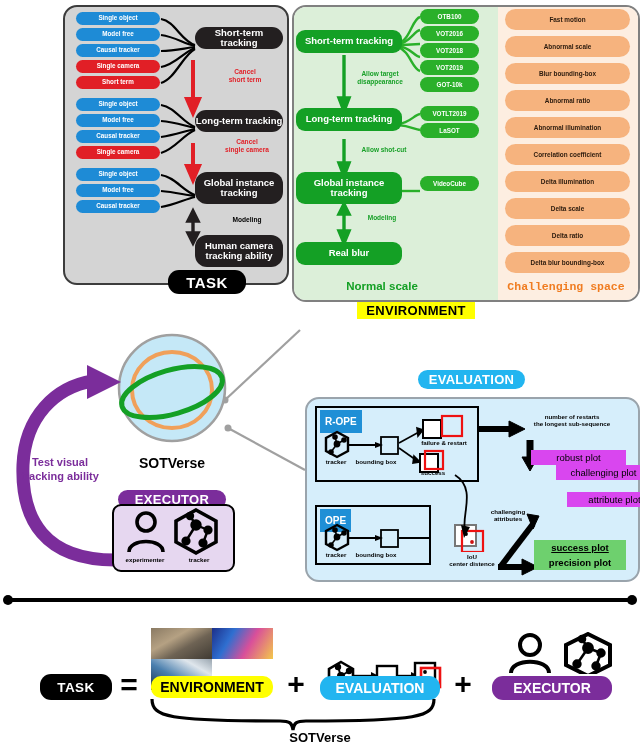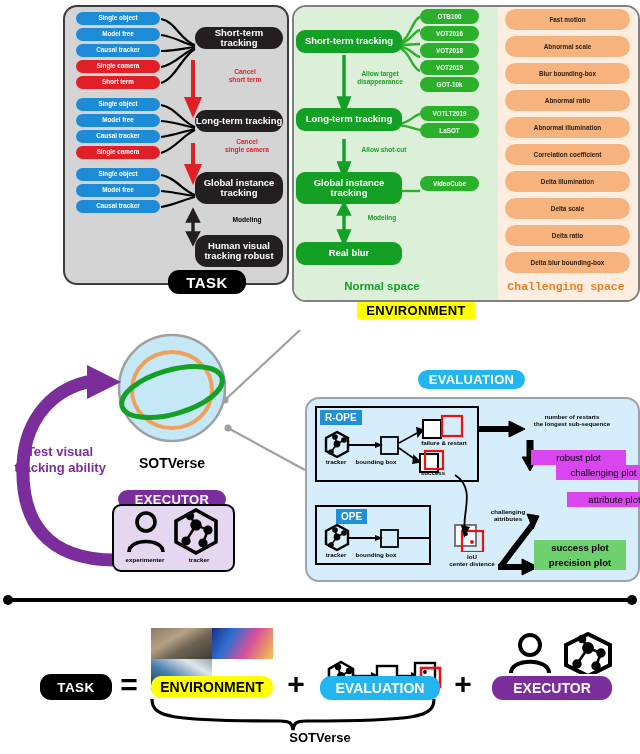--- a/index.html
+++ b/index.html
@@ -34,35 +34,35 @@
   .env-badge{left:357px;top:302px;width:118px;height:17px;background:#ffff00;color:#000;
              font-size:13px;font-weight:bold;letter-spacing:.3px;}
 
   
   #eval-panel{left:305px;top:397px;width:331px;height:181px;background:#d6eefb;
               border:2px solid #9aa4ac;border-radius:14px;}
   .eval-badge{left:418px;top:370px;width:107px;height:19px;background:#22b5f0;color:#fff;
               font-size:13px;font-weight:bold;border-radius:10px;letter-spacing:.3px;}
   .sub-box{position:absolute;border:2.2px solid #000;background:#d6eefb;}
   .sub-tag{position:absolute;background:#1f8fd6;color:#fff;font-weight:bold;font-size:10px;
-           padding:0 5px;height:15px;}
+           padding:0 5px;height:23px;}
   .sm-lbl{font-size:6.2px;font-weight:bold;color:#000;line-height:1.2;}
   .beige-plot{background:#d946ef;color:#000;font-weight:normal;font-size:9.5px;height:15px;width:95px;}
   .green-plot{background:#6ed06e;color:#000;font-weight:bold;font-size:9.5px;height:15px;width:92px;}
 
   
   .exec-badge{left:118px;top:490px;width:108px;height:19px;background:#7b2d9b;color:#fff;
               font-size:13px;font-weight:bold;border-radius:10px;letter-spacing:.3px;}
   #exec-box{left:112px;top:504px;width:119px;height:64px;background:#e6d7f0;
             border:2.2px solid #000;border-radius:9px;}
   .exec-cap{font-size:6.2px;font-weight:bold;color:#000;}
 
   
   #sotverse-label{left:117px;top:455px;width:110px;font-size:14px;font-weight:bold;color:#000;}
-  .purple-lbl{color:#7b2d9b;font-weight:bold;font-size:13px;line-height:1.25;}
+  .purple-lbl{color:#7b2d9b;font-weight:bold;font-size:11px;line-height:1.25;margin-top:12px;}
 
   
   .btm-black{background:#000;color:#fff;border-radius:11px;font-size:13.5px;font-weight:bold;
              letter-spacing:.4px;}
   .btm-yellow{background:#ffff00;color:#000;border-radius:10px;font-size:14px;font-weight:bold;}
   .btm-cyan{background:#22b5f0;color:#fff;border-radius:11px;font-size:14px;font-weight:bold;}
   .btm-purple{background:#7b2d9b;color:#fff;border-radius:11px;font-size:14px;font-weight:bold;}
   .op{font-size:30px;font-weight:bold;color:#000;line-height:1;}
   #sotverse-bottom{left:250px;top:730px;width:140px;font-size:13px;font-weight:bold;color:#000;}
   .collage-cell{position:absolute;width:50%;height:50%;}
@@ -113,21 +113,21 @@
   <g stroke="#231f20" stroke-width="3.4" fill="#231f20">
     <line x1="130" y1="214" x2="130" y2="230"></line>
     <polygon points="125,216 135,216 130,206"></polygon>
     <polygon points="125,228 135,228 130,238"></polygon>
   </g>
 </svg>
 
 <div class="abs pill dark-pill ctr" style="left:195px;top:27px;width:88px;height:22px;font-size:9.5px;">Short-term tracking</div>
 <div class="abs pill dark-pill ctr" style="left:195px;top:110px;width:88px;height:22px;font-size:9.5px;">Long-term tracking</div>
 <div class="abs pill dark-pill ctr" style="left:195px;top:172px;width:88px;height:32px;font-size:9.5px;padding:0 3px;box-sizing:border-box;">Global instance tracking</div>
-<div class="abs pill dark-pill ctr" style="left:195px;top:235px;width:88px;height:32px;font-size:9.5px;padding:0 3px;box-sizing:border-box;">Human visual tracking robust</div>
+<div class="abs pill dark-pill ctr" style="left:195px;top:235px;width:88px;height:32px;font-size:9.5px;padding:0 3px;box-sizing:border-box;">Human camera tracking ability</div>
 
 <div class="abs ctr" style="left:216px;top:68px;width:58px;font-size:6.6px;font-weight:bold;color:#e11f26;white-space:pre-line;line-height:1.25;">Cancel
 short term</div>
 <div class="abs ctr" style="left:212px;top:138px;width:70px;font-size:6.6px;font-weight:bold;color:#e11f26;white-space:pre-line;line-height:1.25;">Cancel
 single camera</div>
 <div class="abs ctr" style="left:220px;top:216px;width:54px;font-size:6.6px;font-weight:bold;color:#000;">Modeling</div>
 
 <div class="abs ctr task-label">TASK</div>
 
 <div class="abs" id="env-panel">
@@ -179,21 +179,21 @@
 <div class="abs chal-pill ctr" style="left:505px;top:36px;">Abnormal scale</div>
 <div class="abs chal-pill ctr" style="left:505px;top:63px;">Blur bounding-box</div>
 <div class="abs chal-pill ctr" style="left:505px;top:90px;">Abnormal ratio</div>
 <div class="abs chal-pill ctr" style="left:505px;top:117px;">Abnormal illumination</div>
 <div class="abs chal-pill ctr" style="left:505px;top:144px;">Correlation coefficient</div>
 <div class="abs chal-pill ctr" style="left:505px;top:171px;">Delta illumination</div>
 <div class="abs chal-pill ctr" style="left:505px;top:198px;">Delta scale</div>
 <div class="abs chal-pill ctr" style="left:505px;top:225px;">Delta ratio</div>
 <div class="abs chal-pill ctr" style="left:505px;top:252px;">Delta blur bounding-box</div>
 
-<div class="abs ctr space-lbl" style="left:322px;top:280px;width:120px;color:#14a025;">Normal space</div>
+<div class="abs ctr space-lbl" style="left:322px;top:280px;width:120px;color:#14a025;">Normal scale</div>
 <div class="abs ctr space-lbl" style="left:496px;top:280px;width:140px;color:#f07c20;font-family:Liberation Mono, monospace;">Challenging space</div>
 <div class="abs ctr env-badge">ENVIRONMENT</div>
 
 <svg class="abs" style="left:0;top:300px;" width="640" height="300">
   <g stroke="#a0a0a0" stroke-width="2.2" fill="none">
     <line x1="225" y1="100" x2="300" y2="30"></line>
     <line x1="228" y1="128" x2="305" y2="170"></line>
   </g>
   <circle cx="225" cy="100" r="3.5" fill="#a0a0a0"></circle>
   <circle cx="228" cy="128" r="3.5" fill="#a0a0a0"></circle>
@@ -267,21 +267,21 @@
   <rect x="127" y="10" width="20" height="20" fill="none" stroke="#ee1111" stroke-width="2.2"></rect>
   <rect x="105" y="48" width="18" height="18" fill="#fff" stroke="#000" stroke-width="2"></rect>
   <rect x="110" y="45" width="18" height="18" fill="none" stroke="#ee1111" stroke-width="2.2"></rect>
 </svg>
 <div class="abs ctr sm-lbl" style="left:317px;top:458px;width:38px;">tracker</div>
 <div class="abs ctr sm-lbl" style="left:350px;top:458px;width:52px;">bounding box</div>
 <div class="abs ctr sm-lbl" style="left:414px;top:439px;width:60px;">failure &amp; restart</div>
 <div class="abs ctr sm-lbl" style="left:415px;top:469px;width:36px;">success</div>
 
 <div class="abs sub-box" style="left:315px;top:505px;width:112px;height:56px;"></div>
-<div class="abs ctr sub-tag" style="left:336px;top:509px;">OPE</div>
+<div class="abs ctr sub-tag" style="left:320px;top:509px;">OPE</div>
 <svg class="abs" style="left:315px;top:505px;" width="114" height="58">
   <g fill="none" stroke="#000" stroke-width="2.4">
     <polygon points="22,20 33,26 33,39 22,45 11,39 11,26"></polygon>
   </g>
   <g fill="#000" stroke="#000" stroke-width="1.6">
     <line x1="22" y1="32" x2="16" y2="40"></line>
       <line x1="22" y1="32" x2="29" y2="28"></line>
     <line x1="22" y1="32" x2="20" y2="25"></line>
     <circle cx="22" cy="32" r="2.6"></circle>
       <circle cx="16" cy="40" r="2"></circle>
@@ -324,21 +324,21 @@
 </svg>
 
 <div class="abs ctr sm-lbl" style="left:518px;top:413px;width:108px;white-space:pre-line;">number of restarts
 the longest sub-sequence</div>
 <div class="abs ctr sm-lbl" style="left:481px;top:508px;width:54px;white-space:pre-line;">challenging
 attributes</div>
 
 <div class="abs ctr beige-plot" style="left:531px;top:450px;">robust plot</div>
 <div class="abs ctr beige-plot" style="left:531px;top:465px;margin-left:25px;">challenging plot</div>
 <div class="abs ctr beige-plot" style="left:531px;top:492px;margin-left:36px;">attribute plot</div>
-<div class="abs ctr green-plot" style="left:534px;top:540px;">success plot</div>
+<div class="abs ctr green-plot" style="left:534px;top:540px;text-decoration:underline;">success plot</div>
 <div class="abs ctr green-plot" style="left:534px;top:555px;">precision plot</div>
 
 <svg class="abs" style="left:0;top:592px;" width="640" height="16">
   <line x1="9" y1="8" x2="631" y2="8" stroke="#000" stroke-width="4"></line>
   <circle cx="8" cy="8" r="5" fill="#000"></circle>
     <circle cx="632" cy="8" r="5" fill="#000"></circle>
 </svg>
 
 <div class="abs ctr btm-black" style="left:40px;top:674px;width:72px;height:26px;">TASK</div>
 <div class="abs ctr op" style="left:118px;top:671px;width:22px;height:28px;">=</div>

